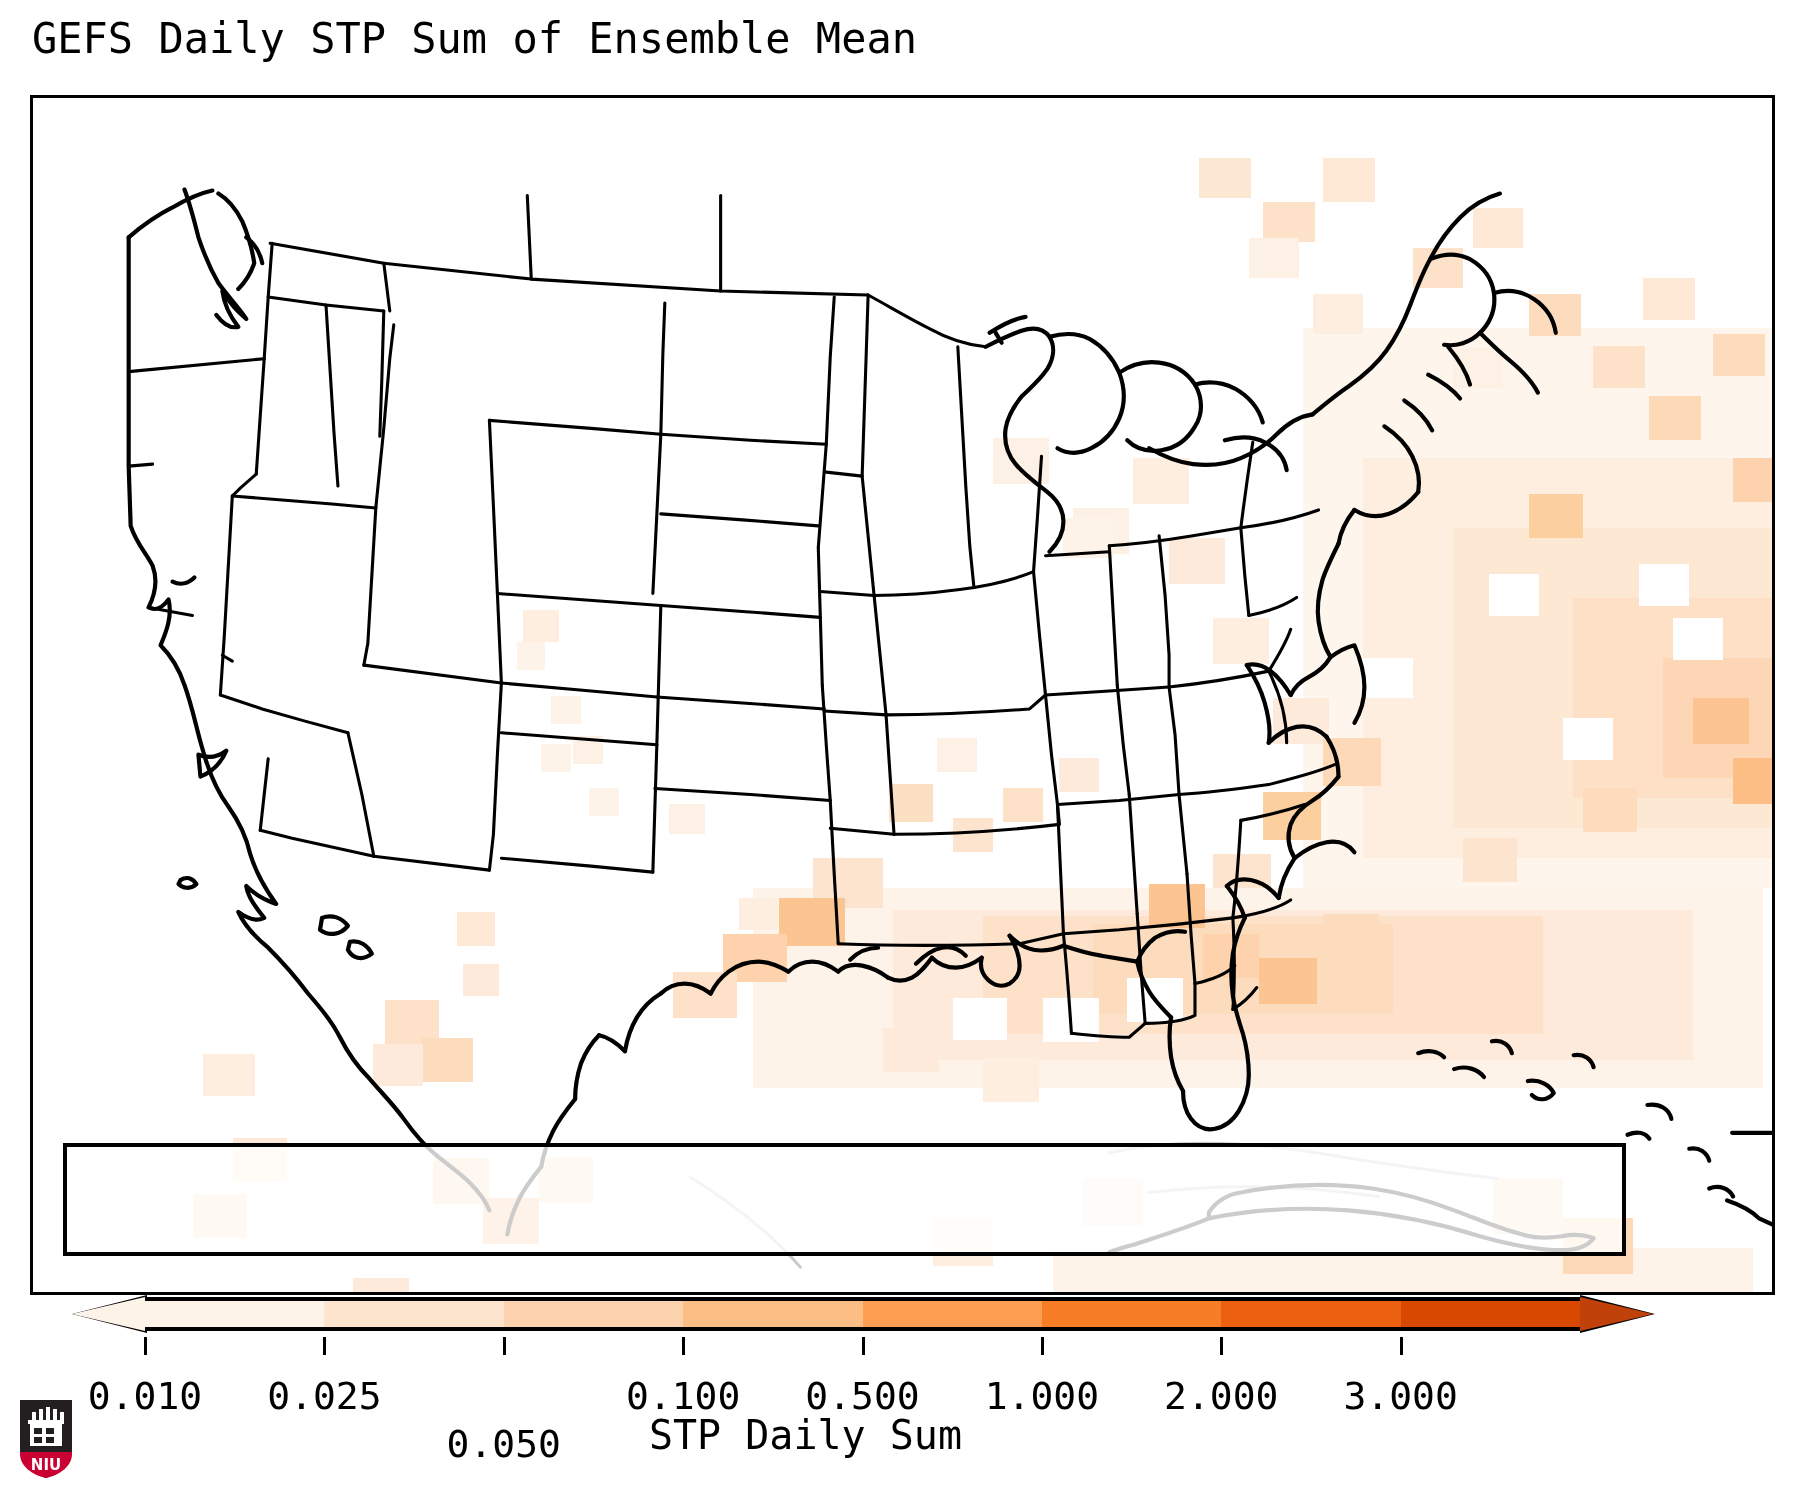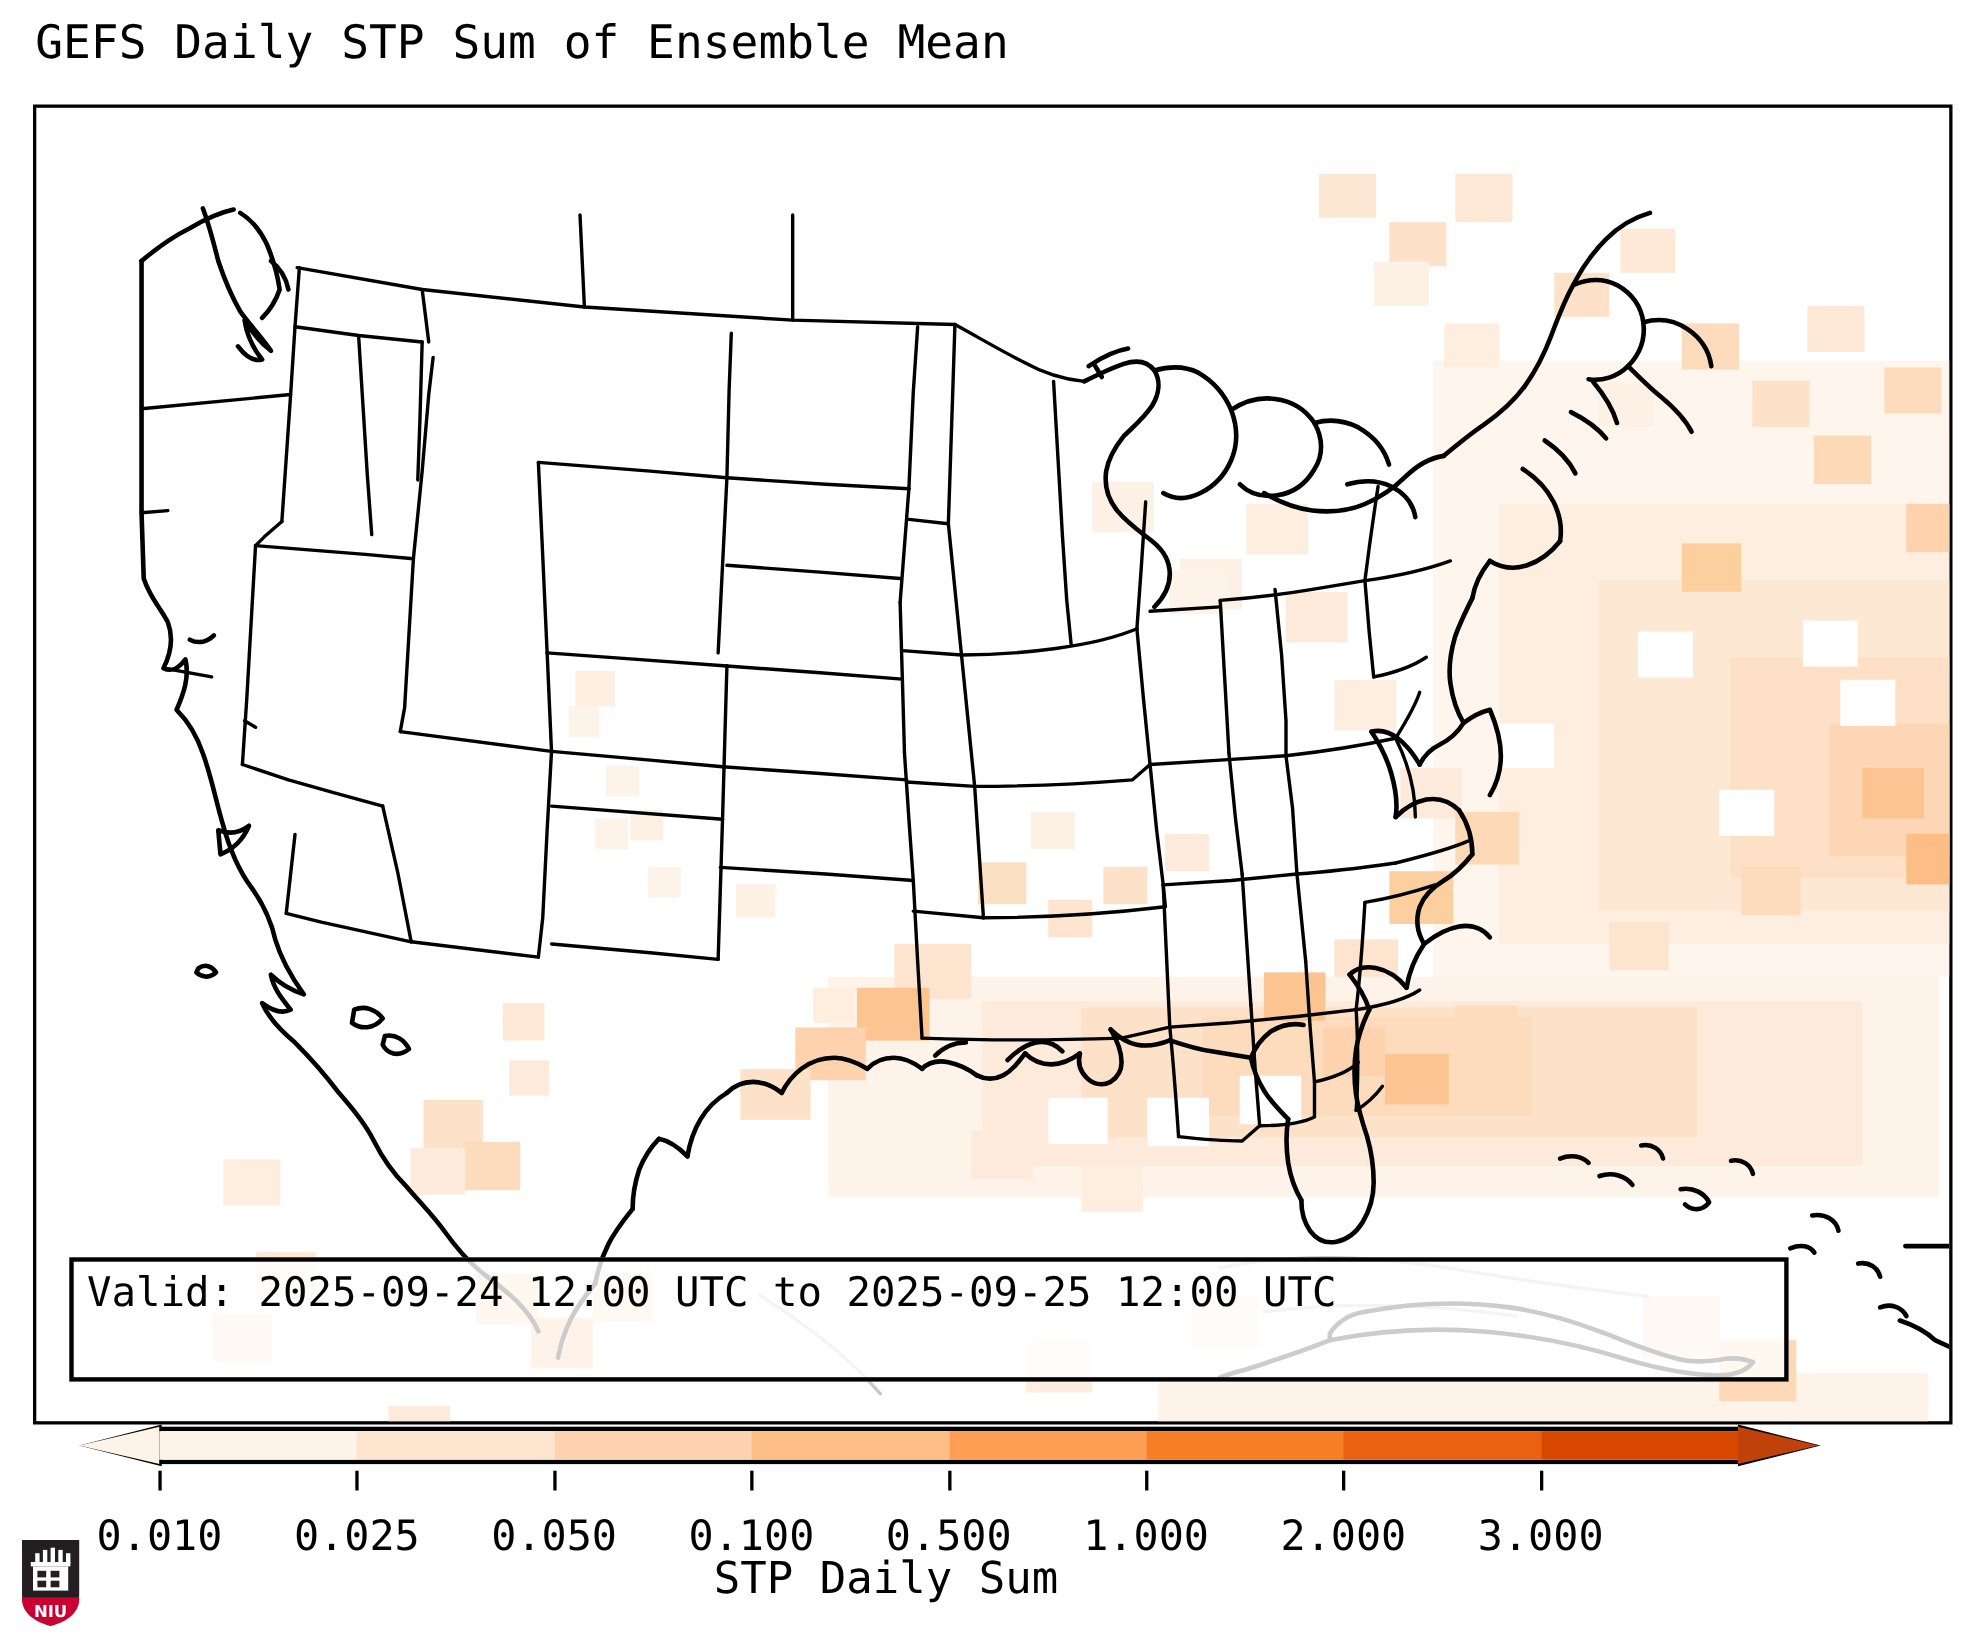--- a/index.html
+++ b/index.html
@@ -387,21 +387,20 @@
         C1520,1146 1506,1146 1494,1142 C1470,1136 1448,1126 1426,1118
         C1400,1108 1372,1100 1344,1096 C1300,1090 1254,1092 1212,1100
         C1198,1102 1186,1110 1180,1120 Z"></path>
       <path class="coast" d="M1106,1152 C1130,1144 1156,1136 1180,1126"></path>
       <path class="coast" d="M1080,1160 C1090,1156 1098,1154 1106,1152"></path>
     </svg>
   </div>
 </div>
 
 <div id="info-box">
-  <div class="info-line" id="info-valid">Valid: 2025-09-24 12:00 UTC to 2025-09-25 12:00 UTC</div>
 </div>
 
 <div id="cbar-wrap">
   <div class="cap" id="cap-left-o"></div>
   <div class="cap" id="cap-left" style="border-right-color: rgb(254, 243, 233);"></div>
   <div id="cbar-body">
       <div class="seg" style="background: rgb(254, 243, 233);"></div>
       <div class="seg" style="background: rgb(253, 228, 207);"></div>
       <div class="seg" style="background: rgb(253, 211, 175);"></div>
       <div class="seg" style="background: rgb(253, 190, 133);"></div>
@@ -419,21 +418,21 @@
     <div class="tick" style="left: 502.75px;"></div>
     <div class="tick" style="left: 682.125px;"></div>
     <div class="tick" style="left: 861.5px;"></div>
     <div class="tick" style="left: 1040.88px;"></div>
     <div class="tick" style="left: 1220.25px;"></div>
     <div class="tick" style="left: 1399.62px;"></div>
   </div>
 <div id="cbar-labels">
     <div class="lbl" style="left: 145px;">0.010</div>
     <div class="lbl" style="left: 324.375px;">0.025</div>
-    <div class="lbl" style="left: 503.75px;">0.050</div>
+    <div class="lbl" style="left: 503.75px; margin-top: 48px;">0.050</div>
     <div class="lbl" style="left: 683.125px;">0.100</div>
     <div class="lbl" style="left: 862.5px;">0.500</div>
     <div class="lbl" style="left: 1041.88px;">1.000</div>
     <div class="lbl" style="left: 1221.25px;">2.000</div>
     <div class="lbl" style="left: 1400.62px;">3.000</div>
   </div>
 <div id="cbar-axis-label">STP Daily Sum</div>
 
 <svg id="niu-logo" viewBox="0 0 60 82">
   <path d="M4,2 H56 V52 C56,66 44,76 30,80 C16,76 4,66 4,52 Z" fill="#231f20"></path>

